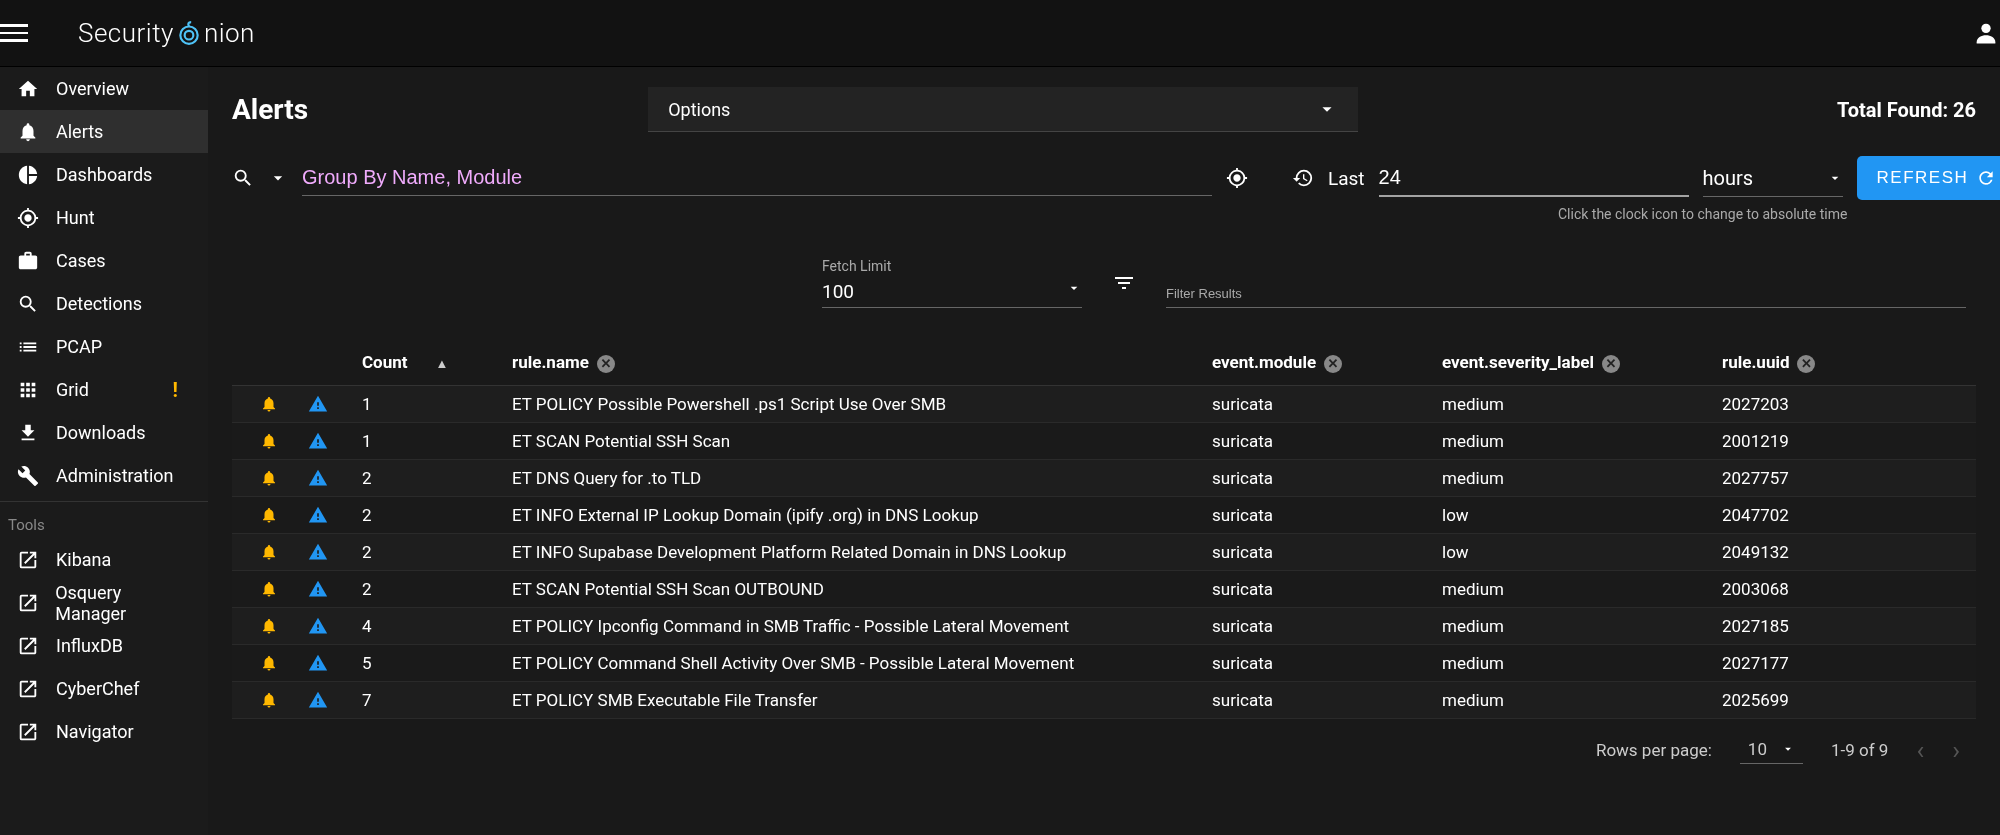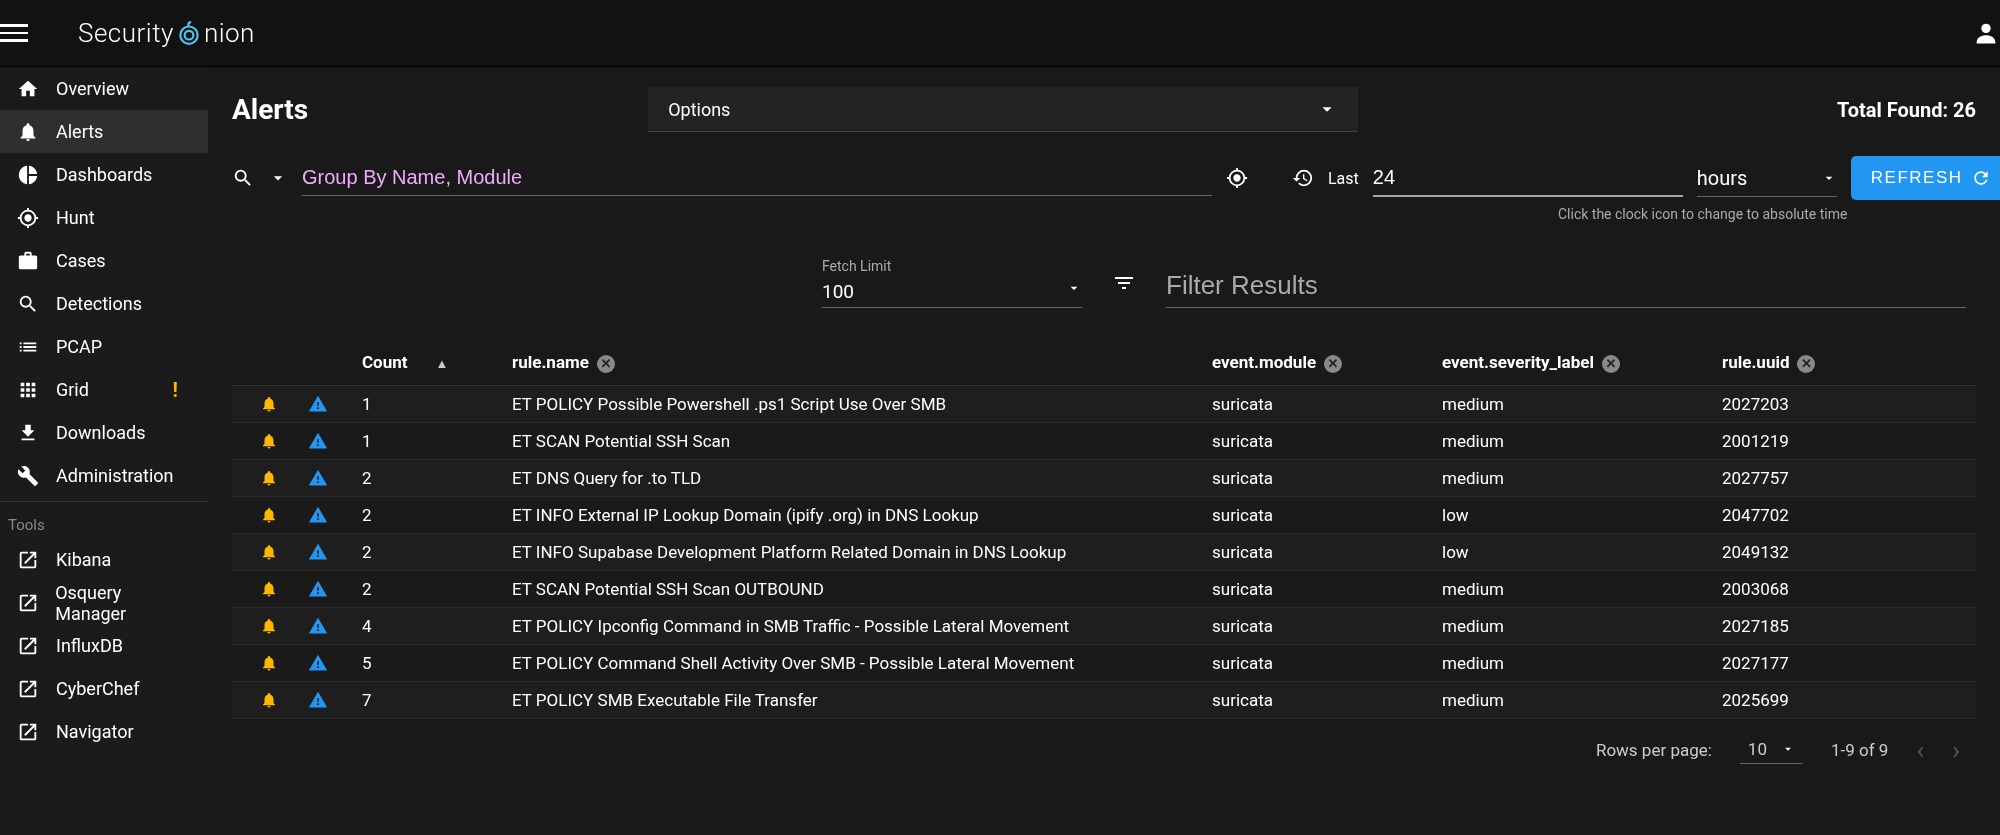--- a/index.html
+++ b/index.html
@@ -88,21 +88,21 @@
   font-size: 20px;
   padding: 6px 0;
   outline: none;
 }
 .time-section {
   display: flex;
   align-items: center;
   gap: 14px;
   margin-left: 30px;
 }
-.time-label { font-size: 16px; }
+.time-label { font-size: 19px; }
 .time-value {
   background: transparent;
   border: none;
   border-bottom: 2px solid #a3a3a3;
   color: #fff;
   font-size: 20px;
   width: 310px;
   padding: 6px 0;
   outline: none;
 }
@@ -153,21 +153,21 @@
   width: 260px;
   padding: 4px 0;
   display: flex;
   justify-content: space-between;
 }
 .filter-input {
   background: transparent;
   border: none;
   border-bottom: 1px solid #666;
   color: #f0abfc;
-  font-size: 26px;
+  font-size: 13px;
   width: 800px;
   padding: 6px 0;
   outline: none;
 }
 .filter-input::placeholder { color: #aaa; }
 
 
 .table { width: calc(100% - 48px); margin: 20px 24px 0; border-collapse: collapse; }
 .table th {
   text-align: left;

